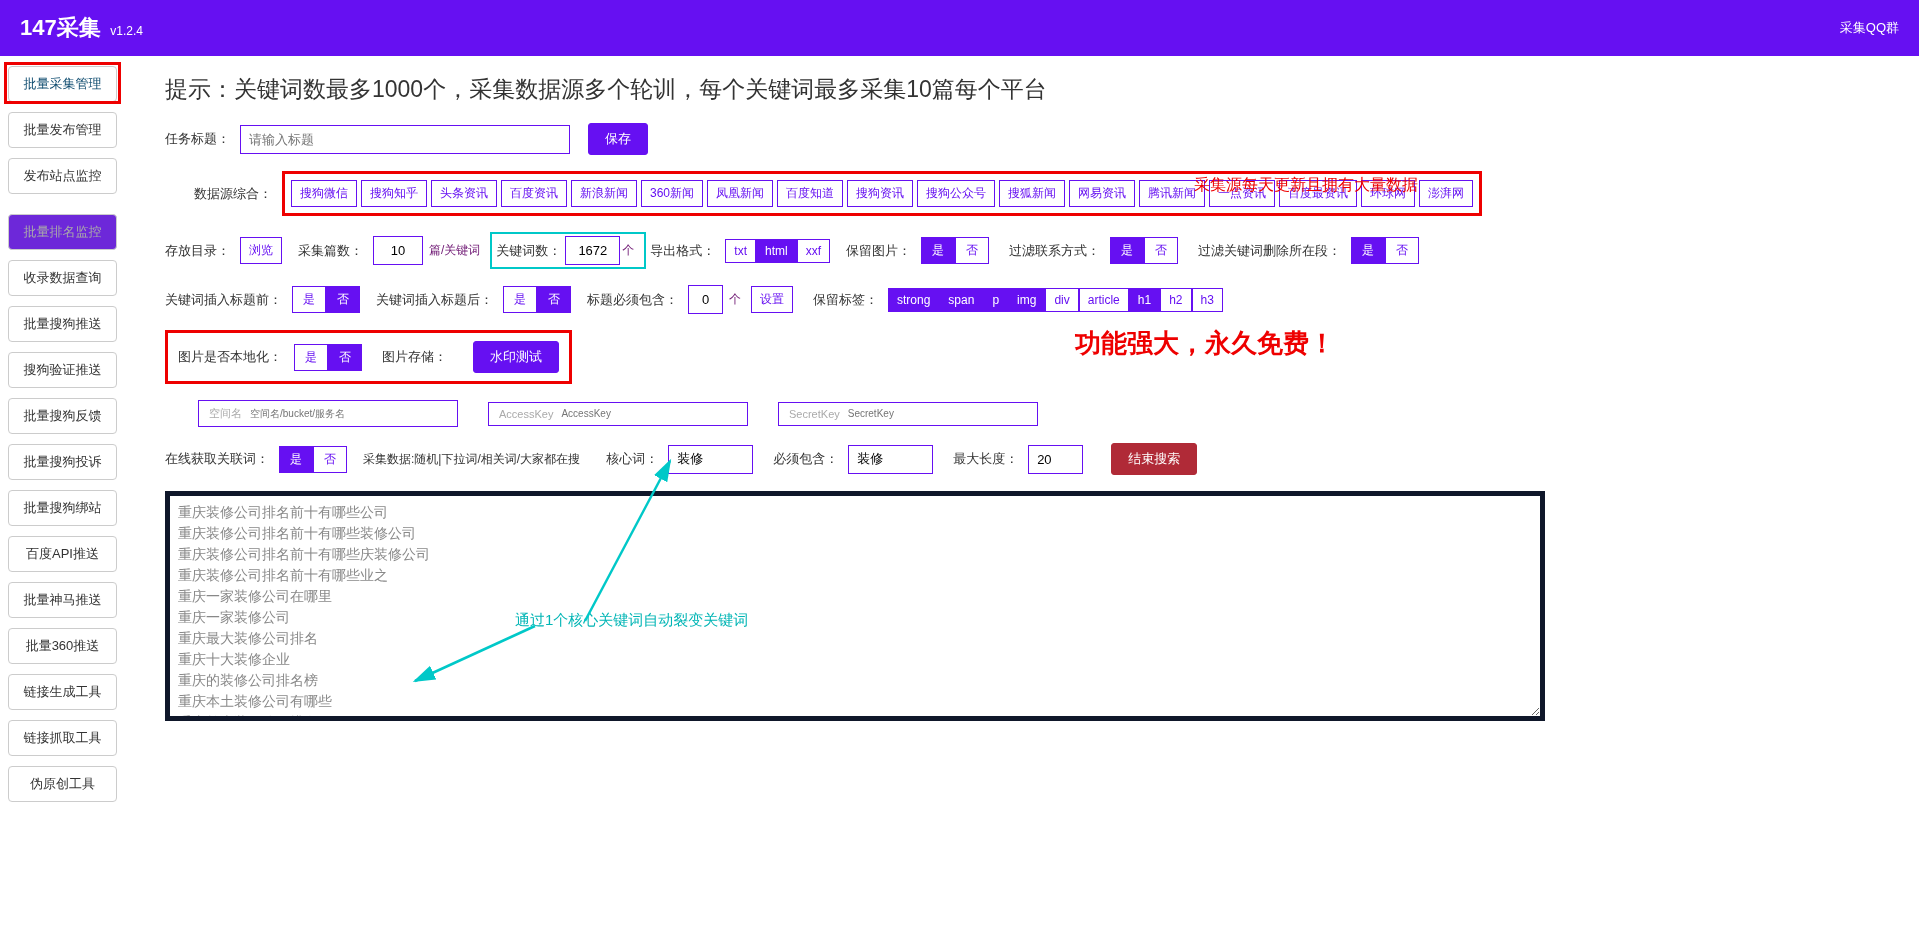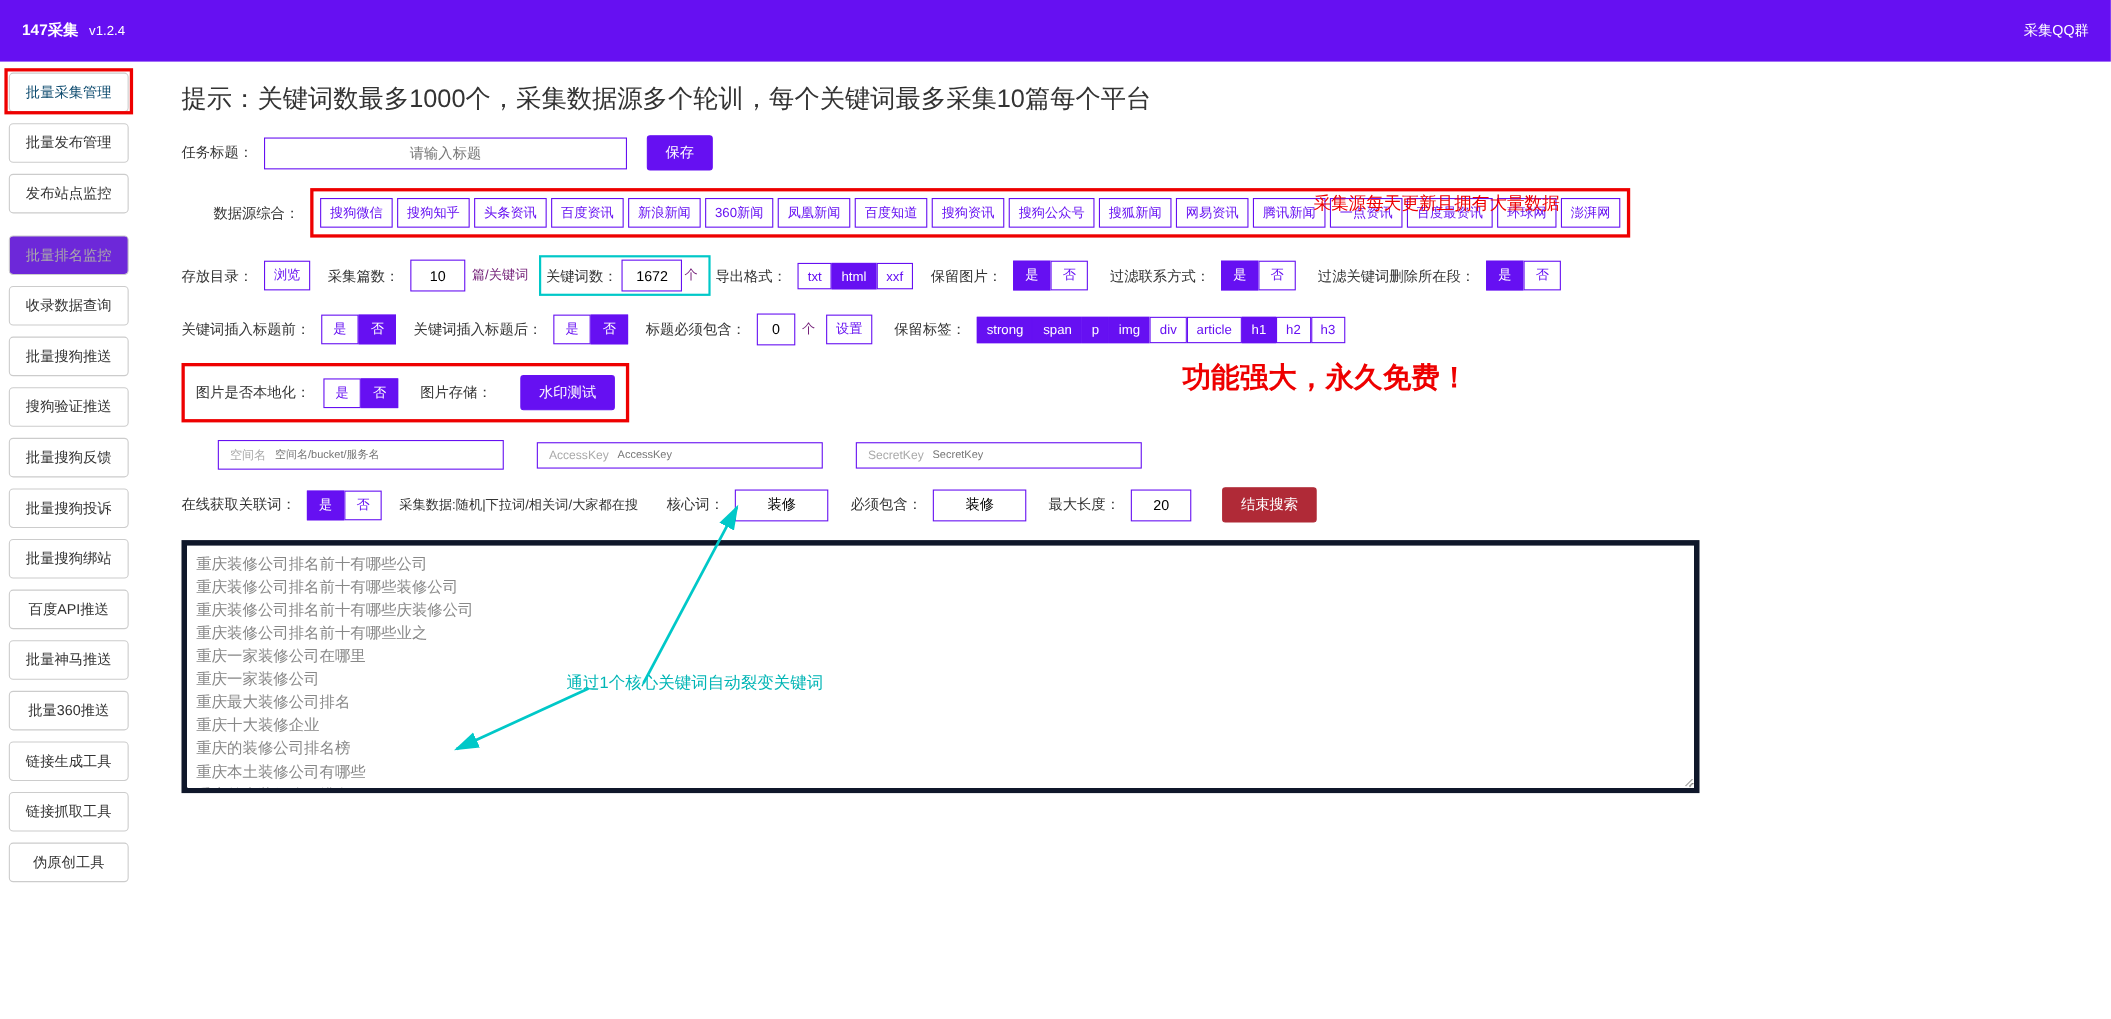--- a/index.html
+++ b/index.html
@@ -1,30 +1,30 @@
 <!DOCTYPE html>
 <html><head>
 <meta charset="utf-8">
 <style>
 * { box-sizing: border-box; margin: 0; padding: 0; }
 body { font-family: "Microsoft YaHei", Arial, sans-serif; font-size: 13px; background: #fff; }
 .header { background: #6610f2; color: #fff; height: 56px; display: flex; align-items: center; padding: 0 20px; justify-content: space-between; }
-.header .brand { font-size: 14px; font-weight: bold; }
+.header .brand { font-size: 22px; font-weight: bold; }
 .header .version { font-size: 12px; margin-left: 6px; font-weight: normal; }
 .header .right-link { font-size: 13px; cursor: pointer; }
 .container { display: flex; }
 .sidebar { width: 125px; padding: 10px 8px; }
 .sidebar .btn { display: block; width: 100%; background: #fff; border: 1px solid #ccc; border-radius: 4px; padding: 8px 4px; margin-bottom: 10px; font-size: 13px; cursor: pointer; text-align: center; color: #333; }
 .sidebar .btn.active { color: #0c4a6e; }
 .sidebar .btn.disabled { color: #aaa; background: #6d28d9; margin-top: 20px; }
 .main { flex: 1; padding: 18px 20px 20px 40px; position: relative; }
 .hint { font-size: 23px; color: #333; margin-bottom: 18px; }
 .row { display: flex; align-items: center; margin-bottom: 16px; flex-wrap: wrap; gap: 6px 4px; }
 .label { font-size: 13px; color: #333; margin-right: 6px; white-space: nowrap; }
-.input-text { border: 1px solid #6610f2; padding: 6px 8px; font-size: 13px; outline: none; text-align: center; }
+.input-text { border: 1px solid #6610f2; padding: 6px 8px; font-size: 13px; outline: none; }
 .input-text.wide { width: 330px; }
 .input-text.small { width: 50px; text-align: center; }
 .btn-purple { background: #6610f2; color: #fff; border: 1px solid #6610f2; padding: 6px 16px; font-size: 13px; cursor: pointer; border-radius: 3px; }
 .btn-red { background: #b02a37; color: #fff; border: 1px solid #b02a37; padding: 6px 16px; font-size: 13px; cursor: pointer; border-radius: 3px; }
 .tag-btn { border: 1px solid #6610f2; color: #6610f2; background: #fff; padding: 4px 8px; font-size: 12px; cursor: pointer; white-space: nowrap; }
 .tag-btn.active { background: #6610f2; color: #fff; }
 .toggle-group { display: inline-flex; }
 .toggle-btn { border: 1px solid #6610f2; padding: 4px 10px; font-size: 12px; cursor: pointer; background: #fff; color: #6610f2; }
 .toggle-btn.active { background: #6610f2; color: #fff; }
 .unit { font-size: 12px; color: #701a75; margin: 0 6px 0 2px; }

